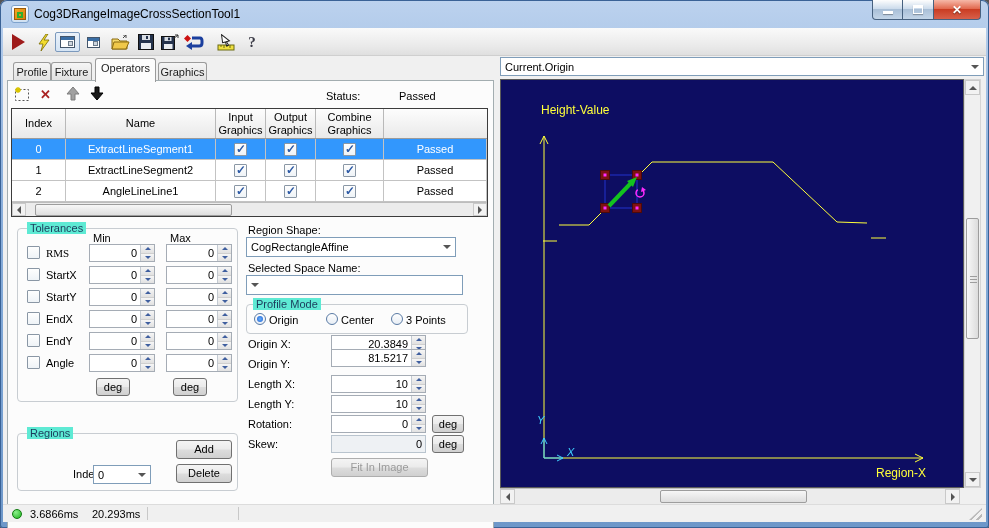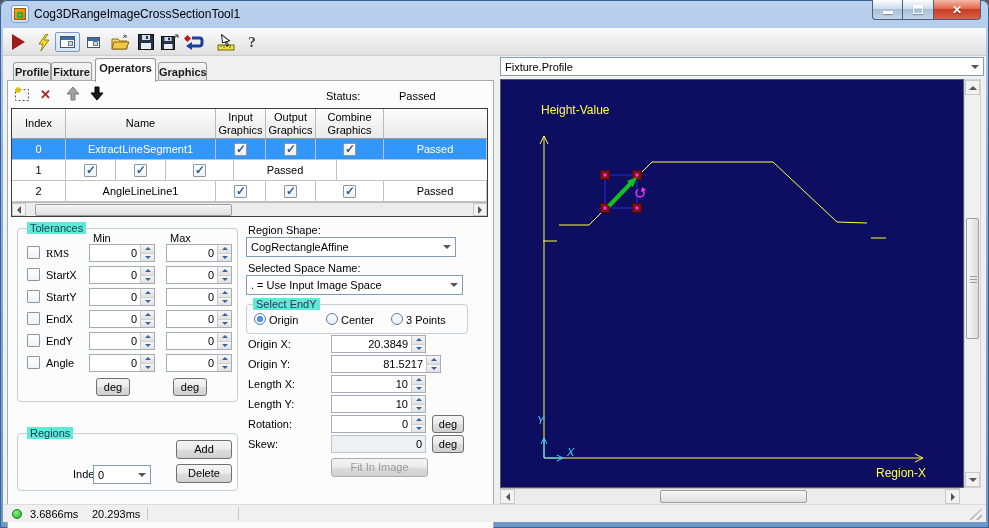--- a/index.html
+++ b/index.html
@@ -22,21 +22,21 @@
   .client{left:3px;top:28px;width:983px;height:494px;background:#f0f0f0;}
   .toolbar{left:0;top:0;width:983px;height:28px;background:linear-gradient(#fafafa,#e9e9e9 70%,#dfdfdf);border-bottom:1px solid #cfcfcf;}
   .tbi{position:absolute;top:4px;width:22px;height:20px;display:flex;align-items:center;justify-content:center;}
   .tri-run{width:0;height:0;border-left:13px solid #9e1b1b;border-top:8px solid transparent;border-bottom:8px solid transparent;}
   .pressed-frame{border:1px solid #7b99bd;background:linear-gradient(#e9f1fa,#d5e4f4);border-radius:2px;}
   .winglyph{position:relative;width:15px;height:12px;border:1px solid #44566b;background:#fff;}
   .winglyph i{position:absolute;left:0;top:0;right:0;height:3px;background:#3a6ea5;display:block;}
   .winglyph u{position:absolute;right:1px;bottom:1px;width:5px;height:5px;background:#cfd6de;border:1px solid #6b7a8a;display:block;}
   .help-q{font-family:"Liberation Serif",serif;font-weight:bold;font-size:15px;color:#3b3b46;}
   .tabstrip{left:0;top:30px;width:983px;height:23px;}
-  .tab{position:absolute;border:1px solid #9b9b9b;border-bottom:none;border-radius:3px 3px 0 0;background:linear-gradient(#f5f5f5,#e0e0e0);font-size:11px;text-align:center;padding-top:3px;color:#1b1b1b;font-weight:bold;}
+  .tab{position:absolute;border:1px solid #9b9b9b;border-bottom:none;border-radius:3px 3px 0 0;background:linear-gradient(#f5f5f5,#e0e0e0);font-size:11px;text-align:center;padding-top:3px;color:#1b1b1b;}
   .tab.active{background:#fcfcfc;z-index:3;}
   .page{left:4px;top:52px;width:487px;height:451px;background:#fcfcfc;border:1px solid #a3adb0;}
   .minitb-status{font-size:11px;color:#000;}
   .optable{position:absolute;border:1px solid #3c3c3c;background:#fff;}
   .optable .hdr{display:flex;background:linear-gradient(#fdfdfd,#e9e9e9);border-bottom:1px solid #9b9b9b;height:30px;}
   .optable .hcell{font-size:11px;display:flex;align-items:center;justify-content:center;text-align:center;border-right:1px solid #b9b9b9;white-space:pre-line;line-height:1.15;}
   .optable .row{display:flex;height:21px;border-bottom:1px solid #c3c3c3;background:#fff;}
   .optable .row.sel{background:#3297fd;color:#fff;}
   .optable .cell{font-size:11px;display:flex;align-items:center;justify-content:center;border-right:1px solid #c3c3c3;}
   .cb{width:13px;height:13px;border:1px solid #8a97a5;background:linear-gradient(#fefefe,#eef3f7);border-radius:1px;position:relative;}
@@ -219,20 +219,21 @@
               <div class="cell" style="width: 50px;">
                 <span class="cb checked"></span>
               </div>
               <div class="cell" style="width: 68px;">
                 <span class="cb checked"></span>
               </div>
               <div class="cell" style="width: 103px;">Passed</div>
             </div>
             <div class="row">
               <div class="cell" style="width: 54px;">1</div>
+              <div class="cell" style="width: 150px;">ExtractLineSegment2</div>
               <div class="cell" style="width: 50px;">
                 <span class="cb checked"></span>
               </div>
               <div class="cell" style="width: 50px;">
                 <span class="cb checked"></span>
               </div>
               <div class="cell" style="width: 68px;">
                 <span class="cb checked"></span>
               </div>
               <div class="cell" style="width: 103px;">Passed</div>
@@ -418,27 +419,26 @@
 
       <div class="lbl" style="left:240px;top:143px;">Region Shape:</div>
       <div class="combo" style="left:238px;top:156px;width:210px;">
         <span class="ctext">CogRectangleAffine</span>
         <span class="carrow">
             <span class="tri d"></span>
           </span>
       </div>
       <div class="lbl" style="left:240px;top:181px;">Selected Space Name:</div>
       <div class="combo" style="left:238px;top:194px;width:217px;">
-        <span class="ctext">. = Use Input Image Space</span>
         <span class="carrow">
             <span class="tri d"></span>
           </span>
       </div>
       <div class="groupbox" style="left:238px;top:223px;width:222px;height:30px;"></div>
-      <div class="grouplabel" style="left:245px;top:217px;">Select EndY</div>
+      <div class="grouplabel" style="left:245px;top:217px;">Profile Mode</div>
       <div id="select-mode-radios">
           <span class="radio sel" style="left: 246px; top: 232px;"></span>
           <span class="lbl" style="left: 261px; top: 233px;">Origin</span>
           <span class="radio" style="left: 318px; top: 232px;"></span>
           <span class="lbl" style="left: 333px; top: 233px;">Center</span>
           <span class="radio" style="left: 383px; top: 232px;"></span>
           <span class="lbl" style="left: 398px; top: 233px;">3 Points</span>
         </div>
       <div id="region-fields">
           <span class="lbl" style="left: 240px; top: 257px;">Origin X:</span>
@@ -447,21 +447,21 @@
             <span class="btns">
               <i>
                 <span class="sp-u"></span>
               </i>
               <i>
                 <span class="sp-d"></span>
               </i>
             </span>
           </div>
           <span class="lbl" style="left: 240px; top: 277px;">Origin Y:</span>
-          <div class="spinbox" style="left: 323px; top: 274px; width: 110px;">
+          <div class="spinbox" style="left: 323px; top: 268px; width: 95px;">
             <span class="val">81.5217</span>
             <span class="btns">
               <i>
                 <span class="sp-u"></span>
               </i>
               <i>
                 <span class="sp-d"></span>
               </i>
             </span>
           </div>
@@ -517,21 +517,21 @@
       <div class="combo" style="left:85px;top:384px;width:58px;height:19px;">
         <span class="ctext">0</span>
         <span class="carrow">
             <span class="tri d"></span>
           </span>
       </div>
       <div class="btn" style="left:168px;top:383px;width:56px;height:19px;">Delete</div>
     </div>
 
     <div class="combo" style="left:497px;top:29px;width:484px;height:19px;">
-      <span class="ctext">Fixture.Profile</span>
+      <span class="ctext">Current.Origin</span>
       <span class="carrow">
           <span class="tri d"></span>
         </span>
     </div>
 
     <div class="plotwrap" style="left:497px;top:51px;width:464px;height:409px;">
       <svg width="462" height="407" viewBox="0 0 462 407">
 
         <text x="40" y="34" font-size="12" fill="#ffff3a">Height-Value</text>
         <line x1="43" y1="56" x2="43" y2="378" stroke="#ffff3a"></line>

